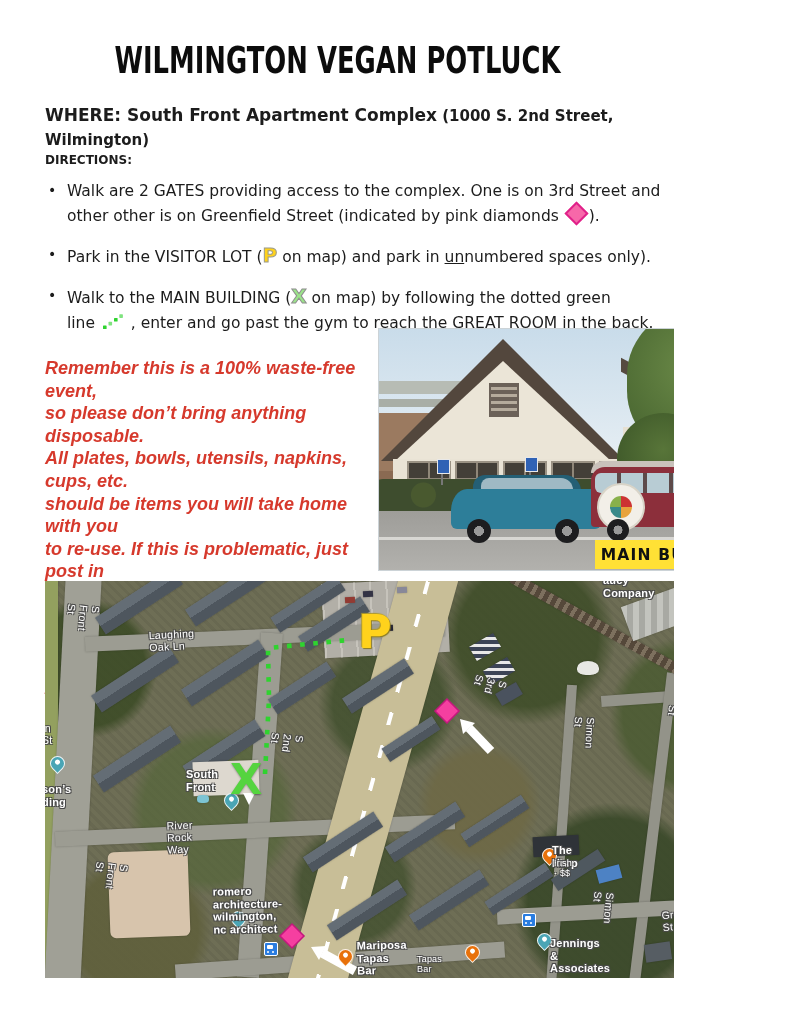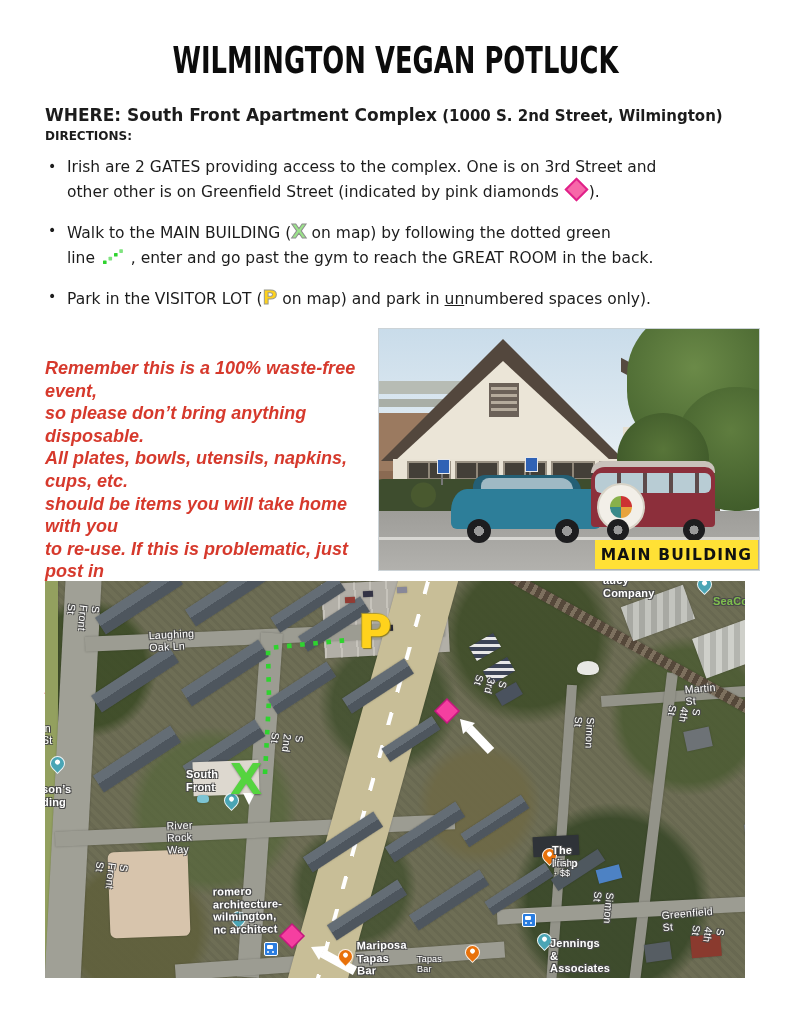--- a/index.html
+++ b/index.html
@@ -1,16 +1,16 @@
 <!DOCTYPE html>
 <html style="--diamond-fill: #F768A9; --accent-pink: #F53FA0; --path-green: #2FD32F; --marker-yellow: #FFD21C; --marker-green: #55D43F; --caption-bg: #FFE135; --note-red: #D6392C;"><head>
 <meta charset="utf-8">
 <style>
   html,body{margin:0;padding:0;background:#ffffff;}
-  .page{position:relative;width:791px;height:1023px;background:#fff;overflow:hidden;
+  .page{position:relative;width:674px;height:1023px;background:#fff;overflow:hidden;
         font-family:"DejaVu Sans",sans-serif;color:#1c1c1c;}
   
   .title-wrap{text-align:center;margin:0;padding-top:40px;}
   .title{display:inline-block;font-size:34px;font-weight:bold;letter-spacing:0px;
          transform:scale(.76,1.1);white-space:nowrap;color:#0c0c0c;}
   .where{margin:24px 0 0 45px;font-weight:bold;font-size:17px;line-height:23px;}
   .where-detail{font-size:15px;}
   .directions{margin:1px 0 12px 45px;font-weight:bold;font-size:12px;}
   
   .bullets{margin:8px 0 0 48px;padding:0;list-style:none;width:720px;}
@@ -143,36 +143,36 @@
     <span class="title">WILMINGTON VEGAN POTLUCK</span>
   </div>
 
   <div class="where">
     <span>WHERE: South Front Apartment Complex</span><span class="where-detail"> (1000 S. 2nd Street, Wilmington)</span>
   </div>
   <div class="directions">DIRECTIONS:</div>
 
   <ul class="bullets">
     <li>
-      <span>Irish are </span><b>2 GATES</b><span> providing access to the complex. One is on 3rd Street and</span><br>
+      <span>Walk are </span><b>2 GATES</b><span> providing access to the complex. One is on 3rd Street and</span><br>
       <span>other other is on Greenfield Street (indicated by pink diamonds </span><span class="ic-diamond"></span><span>).</span>
+    </li>
+    <li>
+      <span>Park in the </span><b>VISITOR LOT</b><span> (</span><span class="ic-p">P</span><span> on map) and park in </span><span class="u">un</span><span>numbered spaces only).</span>
     </li>
     <li>
       <span>Walk to the </span><b>MAIN BUILDING</b><span> (</span><span class="ic-x">X</span><span> on map) by following the dotted green</span><br>
       <span>line </span><svg class="ic-dots" width="22" height="17" viewBox="0 0 22 17">
           <g style="fill:var(--path-green,#2FD32F)">
             <rect x="1" y="12.5" width="3.6" height="3.6" rx="0.6"></rect>
             <rect x="6.5" y="8.8" width="3.6" height="3.6" rx="0.6" fill="#7FE37F"></rect>
             <rect x="12" y="5" width="3.6" height="3.6" rx="0.6"></rect>
             <rect x="17.3" y="1.3" width="3.6" height="3.6" rx="0.6" fill="#7FE37F"></rect>
           </g>
         </svg><span> , enter and go past the gym to reach the </span><b>GREAT ROOM</b><span> in the back.</span>
-    </li>
-    <li>
-      <span>Park in the </span><b>VISITOR LOT</b><span> (</span><span class="ic-p">P</span><span> on map) and park in </span><span class="u">un</span><span>numbered spaces only).</span>
     </li>
   </ul>
 
   <div class="note">Remember this is a 100% waste-free event,
 so please don’t bring anything disposable.
 All plates, bowls, utensils, napkins, cups, etc.
 should be items you will take home with you
 to re-use. If this is problematic, just post in
 the Discussion and folks can bring extra
 items to share. We don’t want the waste-free

